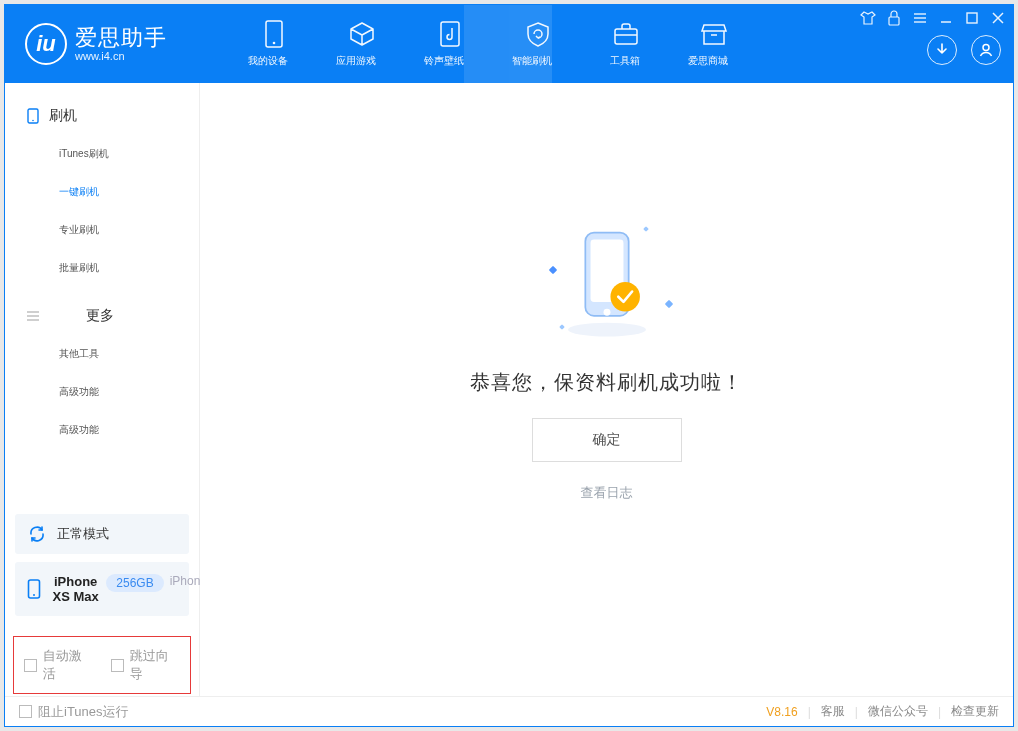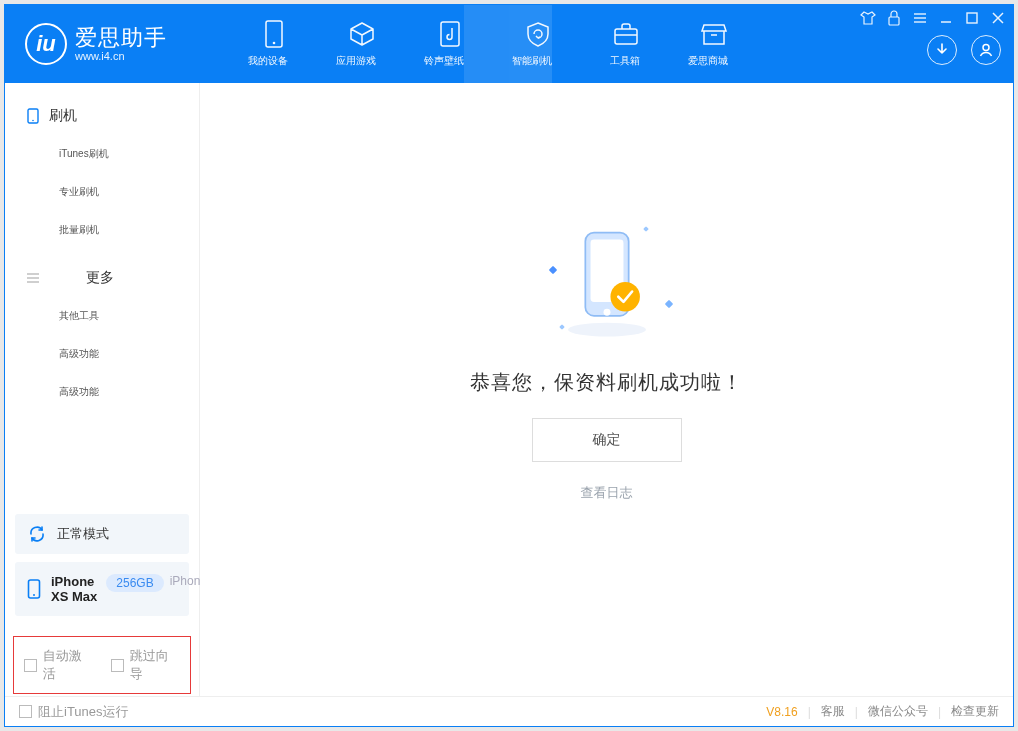--- a/index.html
+++ b/index.html
@@ -19,21 +19,21 @@
 .win-controls-top span { width: 18px; height: 18px; display: flex; align-items: center; justify-content: center; font-size: 13px; cursor: pointer; opacity: .9; }
 .win-controls-right { position: absolute; right: 12px; top: 30px; display: flex; gap: 14px; align-items: center; }
 .circle-btn { width: 30px; height: 30px; border: 1.5px solid rgba(255,255,255,.85); border-radius: 50%; display: flex; align-items: center; justify-content: center; cursor: pointer; }
 .body-area { flex: 1; display: flex; overflow: hidden; }
 .sidebar { width: 195px; border-right: 1px solid #eee; display: flex; flex-direction: column; background: #fff; }
 .side-scroll { flex: 1; padding-top: 14px; }
 .side-group-header { display: flex; align-items: center; gap: 8px; padding: 10px 20px; font-size: 14px; color: #333; font-weight: 500; }
 .side-item { padding: 12px 20px 12px 54px; font-size: 10px; color: #555; cursor: pointer; }
 .side-item.active { color: #0a7ff5; }
 .device-boxes { padding: 0 10px 10px 10px; }
-.d-box { background: #f2f6fa; border-radius: 3px; padding: 10px 12px; margin-bottom: 8px; display: flex; align-items: center; gap: 10px; font-size: 13px; color: #333; }
+.d-box { background: #f2f6fa; border-radius: 3px; padding: 10px 12px; margin-bottom: 8px; display: flex; align-items: center; gap: 10px; font-size: 13px; color: #333; text-align: center; }
 .d-box .d-icon { width: 20px; height: 20px; display: flex; align-items: center; justify-content: center; }
 .d-box.device2 { flex-direction: row; align-items: flex-start; gap: 6px; padding: 12px; }
 .device2-row1 { display: flex; align-items: center; gap: 10px; font-weight: 600; color: #222; }
 .cap-badge { background: #dceafe; color: #3a8bf0; border-radius: 10px; padding: 2px 10px; font-size: 12px; }
 .device-sub { color: #aab; font-size: 12px; }
 .red-box { border: 1.5px solid #e63a3a; margin: 2px 8px 2px 8px; padding: 10px 10px; display: flex; gap: 18px; align-items: center; }
 .chk-row { display: flex; align-items: center; gap: 6px; font-size: 13px; color: #999; }
 .chk { width: 13px; height: 13px; border: 1px solid #bbb; background: #fff; }
 .content { flex: 1; background: #fff; display: flex; flex-direction: column; align-items: center; justify-content: center; gap: 22px; padding-bottom: 60px; }
 .phone-illus { width: 130px; height: 130px; position: relative; display: flex; align-items: center; justify-content: center; }
@@ -175,20 +175,21 @@
         <div class="side-group-header">
           <span class="grp-icon">
               <svg width="12" height="16" viewBox="0 0 12 16">
                 <rect x="1" y="1" width="10" height="14" rx="1.5" fill="none" stroke="#0a7ff5" stroke-width="1.4"></rect>
                 <circle cx="6" cy="12.5" r=".8" fill="#0a7ff5"></circle>
               </svg>
             </span>
           <span>刷机</span>
         </div>
         <div class="side-item">iTunes刷机</div>
+        <div class="side-item active">一键刷机</div>
         <div class="side-item">专业刷机</div>
         <div class="side-item">批量刷机</div>
 
         <div class="side-group-header" style="margin-top:10px;gap:45px;">
           <span class="grp-icon">
               <svg width="14" height="12" viewBox="0 0 14 12">
                 <line x1="1" y1="2" x2="13" y2="2" stroke="#bbb" stroke-width="1.4"></line>
                 <line x1="1" y1="6" x2="13" y2="6" stroke="#bbb" stroke-width="1.4"></line>
                 <line x1="1" y1="10" x2="13" y2="10" stroke="#bbb" stroke-width="1.4"></line>
               </svg>

